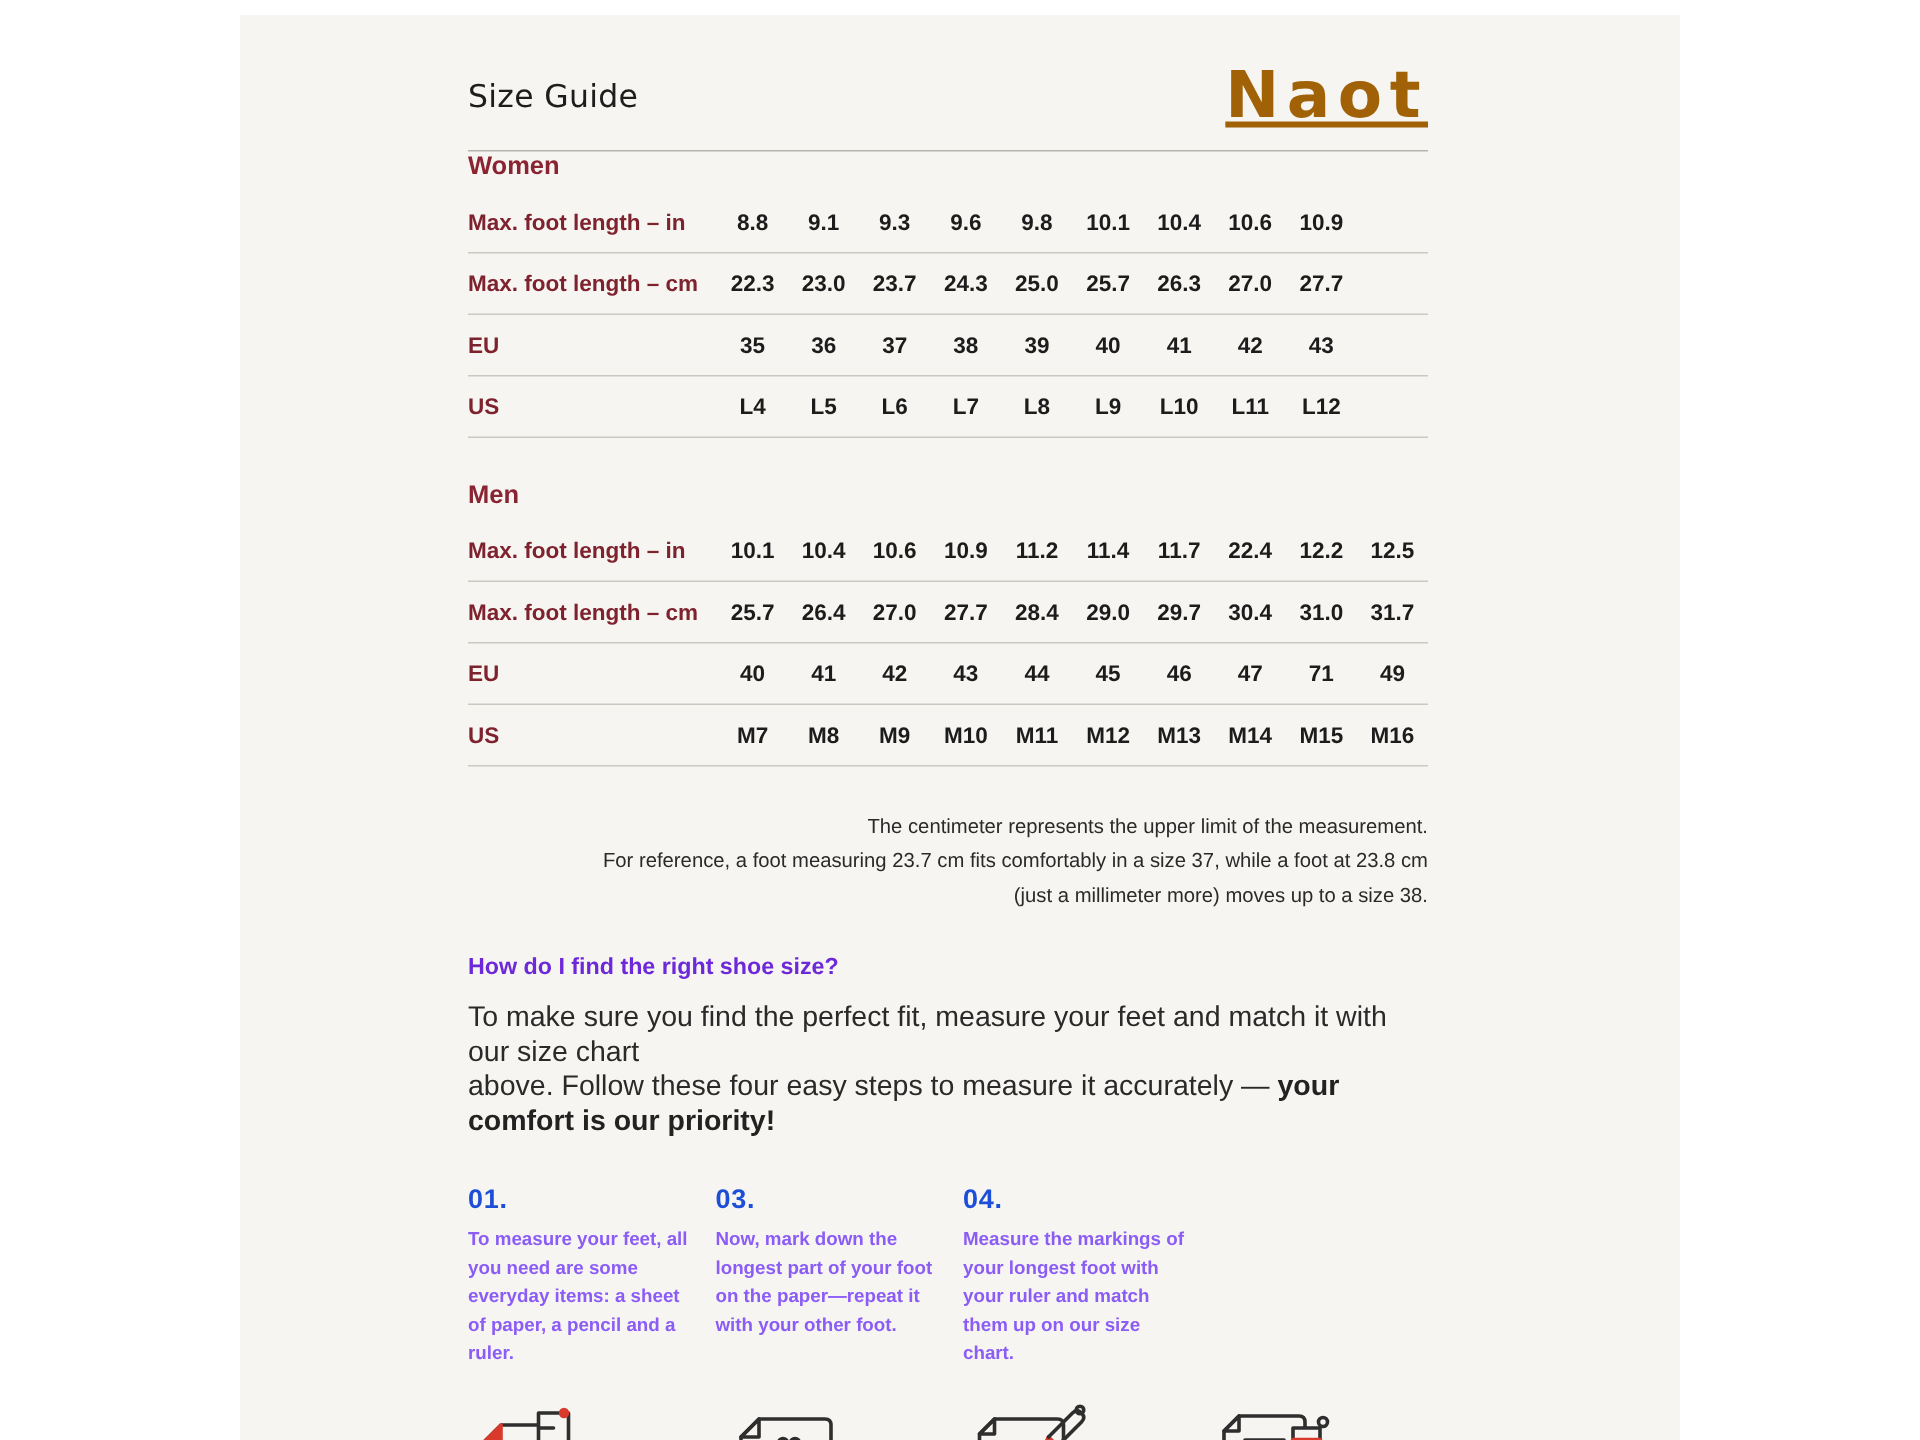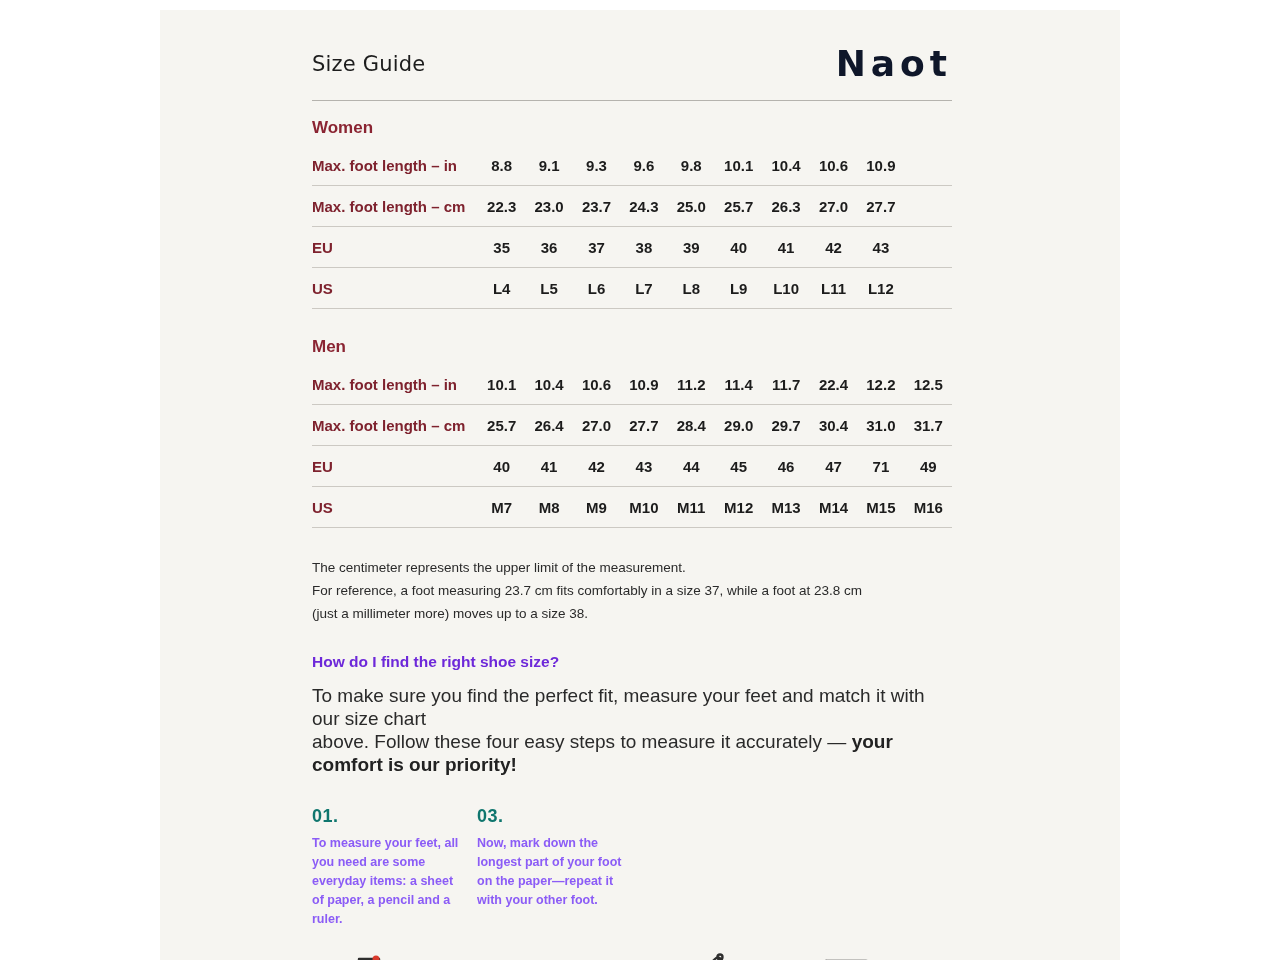--- a/index.html
+++ b/index.html
@@ -3,40 +3,40 @@
 <meta charset="utf-8">
 <style>
   * { margin:0; padding:0; box-sizing:border-box; }
   html,body { width:1280px; height:960px; background:#ffffff; font-family:"Liberation Sans", sans-serif; }
   .page { position:relative; width:1280px; height:960px; background:#ffffff; overflow:hidden; }
   .panel { position:absolute; left:160px; top:10px; width:960px; height:960px; background:#f6f5f1; }
   .content { position:absolute; left:152px; top:28px; width:640px; }
 
   .header { display:flex; justify-content:space-between; align-items:center; height:52px; }
   .title { font-family:"DejaVu Sans", sans-serif; font-size:21px; color:#1d1d1d; letter-spacing:0.2px; }
-  .logo { font-family:"DejaVu Sans", sans-serif; font-size:36px; font-weight:bold; color:#0f172a; letter-spacing:5px; line-height:1; }
+  .logo { font-family:"DejaVu Sans", sans-serif; font-size:43px; font-weight:bold; color:#a16207; letter-spacing:5px; line-height:1;text-decoration:underline; }
 
   .hr { margin-top:10px; height:1px; background:#b5b3ae; }
 
-  .sec-heading { margin-top:17px; font-size:17px; font-weight:bold; color:#8a2432; }
+  .sec-heading { font-size:17px; font-weight:bold; color:#8a2432; }
   .sec-heading.men { margin-top:28px; }
 
   .table { margin-top:7px; }
   .trow { display:grid; grid-template-columns:166px repeat(10,1fr); align-items:center; height:41px; border-bottom:1px solid #ccc9c3; }
   .tlabel { font-size:15px; font-weight:bold; color:#7e222e; }
   .tcell { font-size:15px; font-weight:bold; color:#1c1c1c; text-align:center; }
 
-  .note { margin-top:28px; font-size:13.5px; color:#2a2a2a; line-height:23px; }
+  .note { margin-top:28px; font-size:13.5px; color:#2a2a2a; line-height:23px;text-align:right; }
 
   .howto-h { margin-top:28px; font-size:15.5px; font-weight:bold; color:#6d28d9; }
   .howto-p { margin-top:13px; font-size:19px; color:#2a2a2a; line-height:23px; }
   .howto-p b { color:#222; }
 
   .steps { margin-top:30px; display:grid; grid-template-columns:repeat(4,165px); }
-  .step-num { font-size:18px; font-weight:bold; color:#0f766e; letter-spacing:0.5px; }
+  .step-num { font-size:18px; font-weight:bold; color:#1d4ed8; letter-spacing:0.5px; }
   .step-text { margin-top:7px; width:152px; font-size:12.5px; font-weight:bold; color:#8b5cf6; line-height:19px; }
 
   .icons { margin-top:22px; display:grid; grid-template-columns:repeat(4,165px); }
   .icon-box { width:92px; height:92px; }
   .icon-box svg { width:92px; height:92px; }
 </style>
 </head>
 <body>
 
 <div class="page">
@@ -175,20 +175,24 @@
       </div>
 
       <div class="steps">
         <div class="step">
           <div class="step-num">01.</div>
           <div class="step-text">To measure your feet, all you need are some everyday items: a sheet of paper, a pencil and a ruler.</div>
         </div>
         <div class="step">
           <div class="step-num">03.</div>
           <div class="step-text">Now, mark down the longest part of your foot on the paper—repeat it with your other foot.</div>
+        </div>
+        <div class="step">
+          <div class="step-num">04.</div>
+          <div class="step-text">Measure the markings of your longest foot with your ruler and match them up on our size chart.</div>
         </div>
       </div>
 
       <div class="icons">
 
         <div class="icon-box">
           <svg viewBox="0 0 90 92" fill="none" stroke="#2e2e2e" stroke-width="2.4" stroke-linecap="round" stroke-linejoin="round">
             <path d="M 21 16 L 58 16 L 58 84 L 14 84 Q 8 84 8 78 L 8 29 Z"></path>
             <path d="M 8 29 L 21 16 L 21 29 Z" fill="#d93a2c" stroke="#d93a2c"></path>
             <rect x="46" y="8" width="20" height="70" fill="#f6f5f1"></rect>

